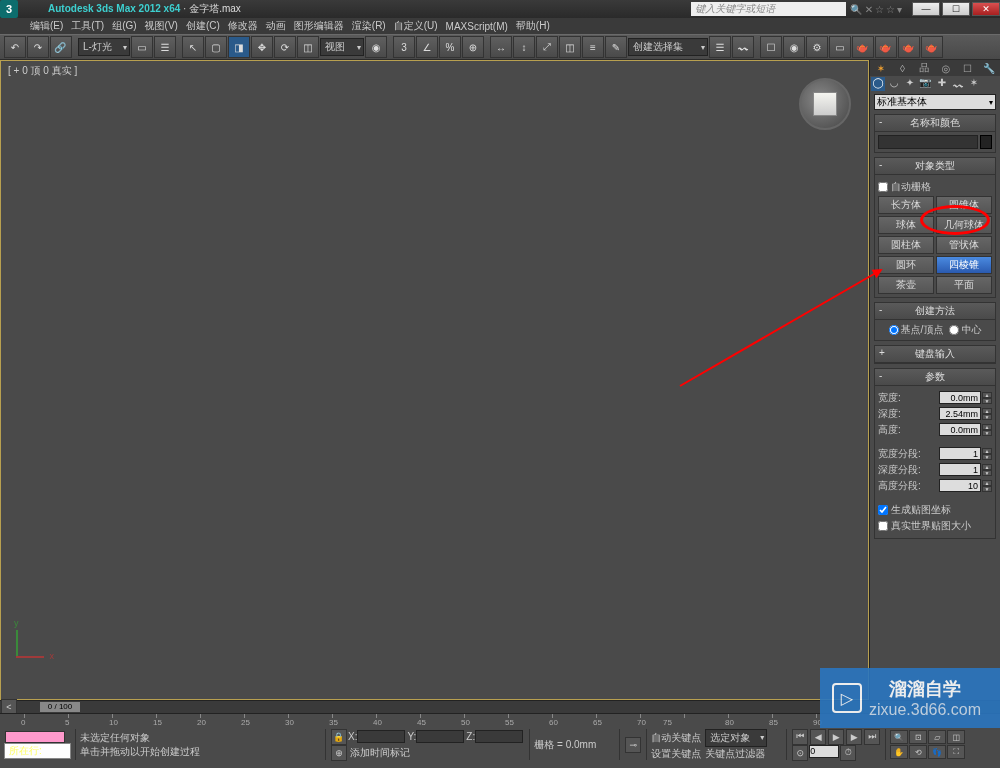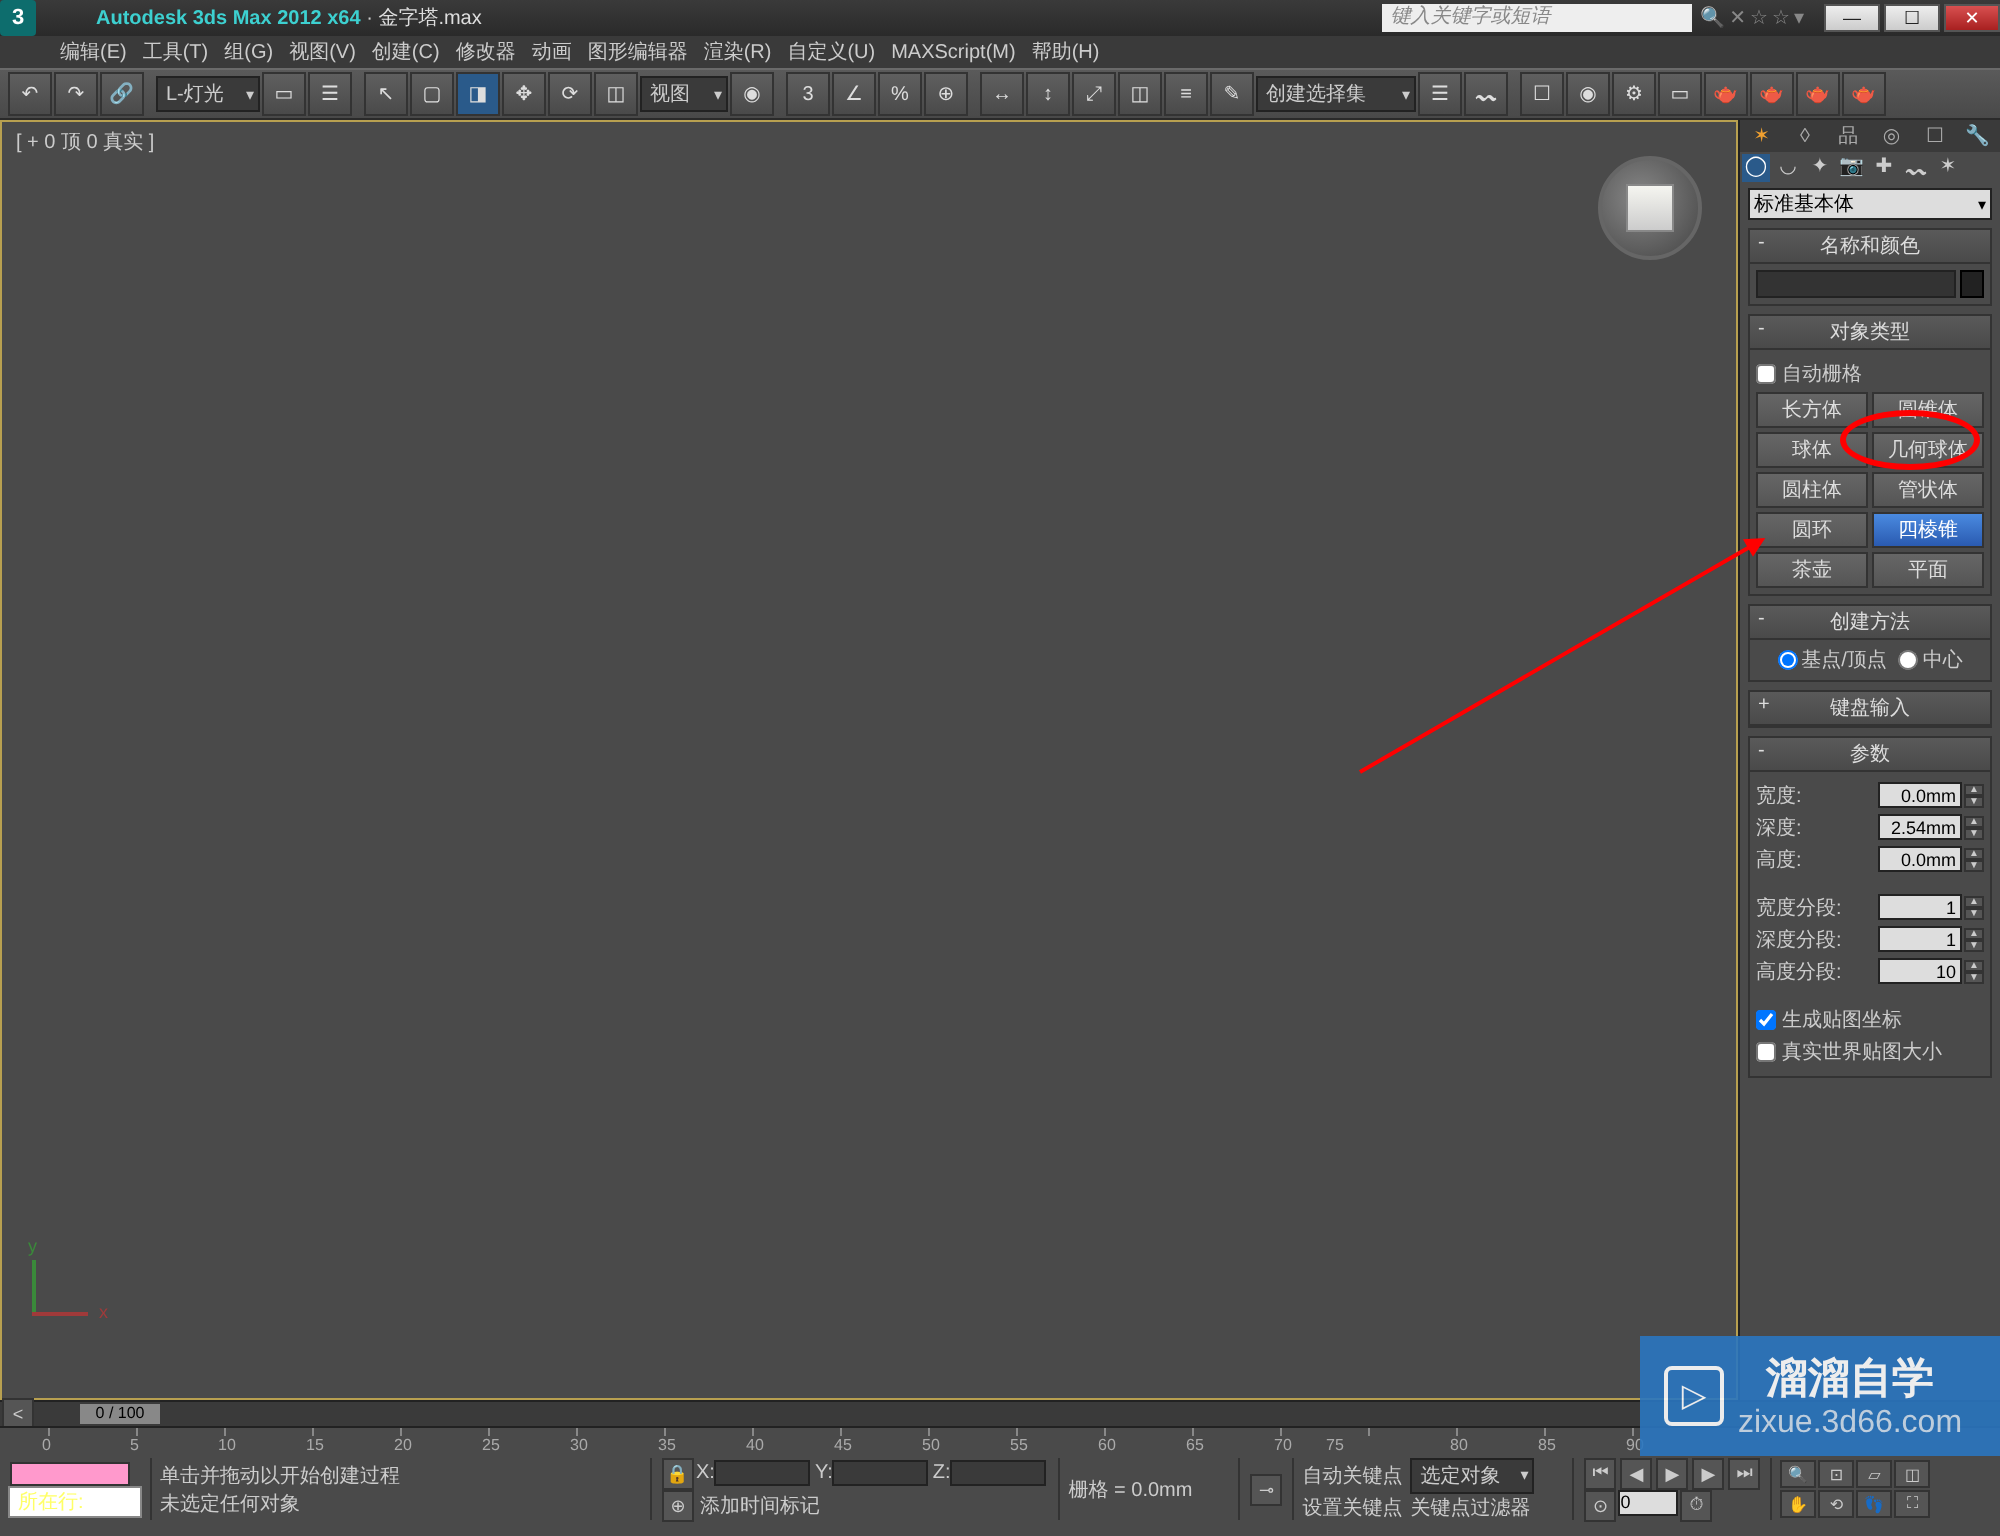--- a/index.html
+++ b/index.html
@@ -96,21 +96,21 @@
 .status-seg { height:100%; display:flex; flex-direction:column; justify-content:center; padding:0 4px; border-right:1px solid #333;}
 .coord-field { display:inline-flex; align-items:center; margin-right:2px;}
 .coord-field input { width:48px; height:13px; background:#3a3a3a; border:1px solid #222; color:#ccc; font-size:9px;}
 .sm-btn { width:16px; height:16px; background:#555; border:1px solid #333; margin:0 1px; display:inline-flex; align-items:center; justify-content:center; font-size:9px;}
 .nav-cluster { display:grid; grid-template-columns: repeat(4,18px); gap:1px; margin:0 4px;}
 .nav-cluster div { width:18px; height:14px; background:#555; border:1px solid #333; font-size:8px; display:flex;align-items:center;justify-content:center;}
 
 
 .watermark { position:absolute; right:0; bottom:40px; width:180px; height:60px; background:#2a76c0; opacity:0.9; display:flex; align-items:center; justify-content:center; flex-direction:column;}
 .watermark .wm-logo { width:30px; height:30px; border:2px solid #fff; border-radius:4px; display:flex; align-items:center; justify-content:center; color:#fff; font-size:16px; position:absolute; left:12px;}
-.watermark .wm-txt1 { color:#fff; font-size:21px; font-weight:bold; margin-left:30px;}
+.watermark .wm-txt1 { color:#fff; font-size:18px; font-weight:bold; margin-left:30px;}
 .watermark .wm-txt2 { color:#cde; font-size:16px; margin-left:30px;}
 
 .row-label { font-size:10px; color:#ff6; background:#fff; padding:0 4px; border:1px solid #888;}
 </style>
 </head>
 <body>
 
 <div class="titlebar">
   <div class="logo">3</div>
   <span style="width:22px"></span>
@@ -402,22 +402,22 @@
       <div class="ticklabel" style="left: 813px;">90</div>
     </div>
 </div>
 
 <div class="statusbar">
   <div class="status-seg" style="width:76px">
     <div class="sm-btn" style="width:60px;height:12px;background:#f9c;"></div>
     <div class="row-label">所在行:</div>
   </div>
   <div class="status-seg" style="flex:0 0 250px">
+    <div>未选定任何对象</div>
     <div>单击并拖动以开始创建过程</div>
-    <div>未选定任何对象</div>
   </div>
   <div class="status-seg">
     <div style="display:flex;align-items:center;">
       <span class="sm-btn">🔒</span>
       <span class="coord-field">
           <span>X:</span>
           <input style="">
         </span>
       <span class="coord-field">
           <span>Y:</span>

